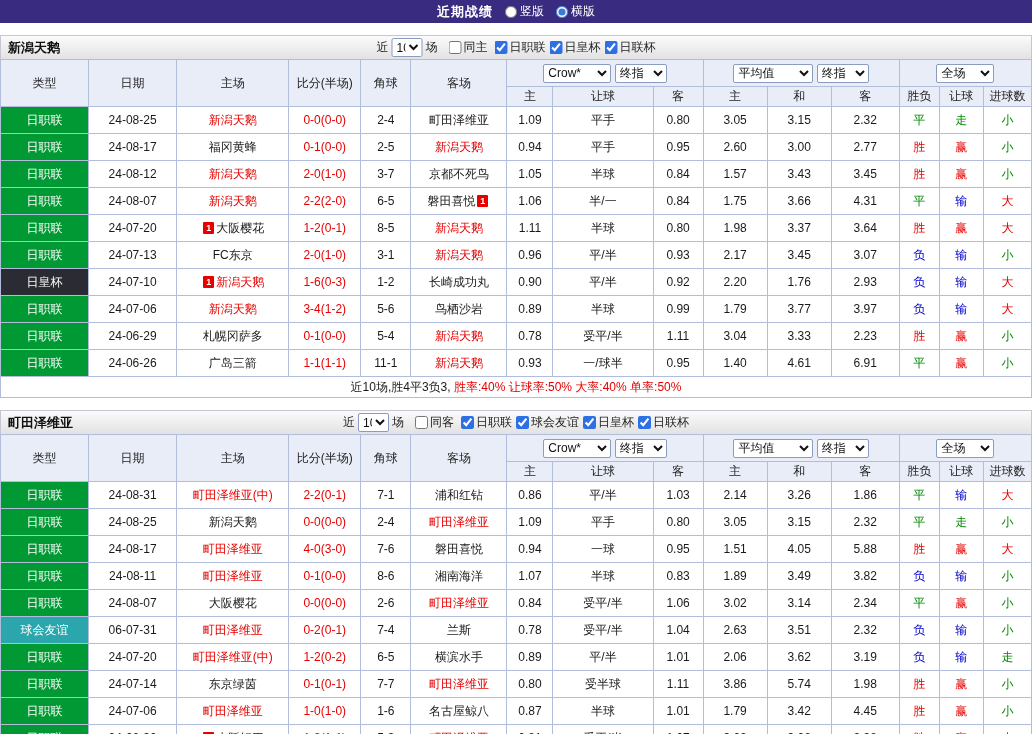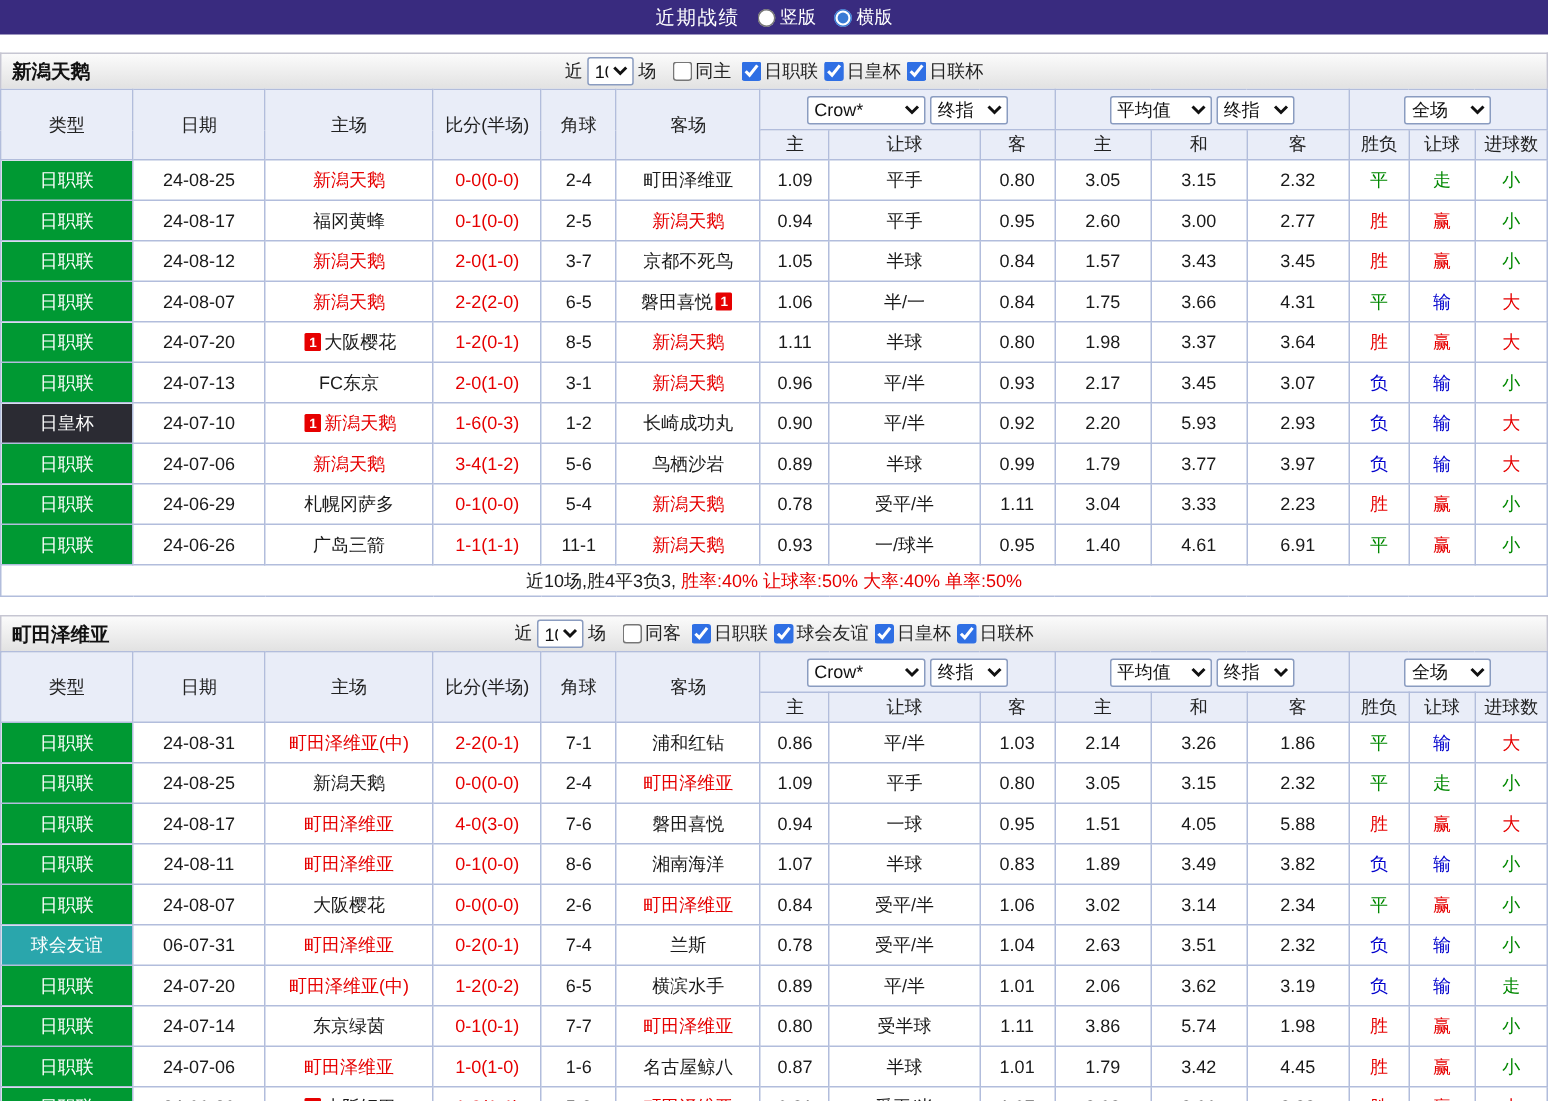--- a/index.html
+++ b/index.html
@@ -2,43 +2,43 @@
 <html><head>
 <meta charset="utf-8">
 <style>
   html,body{margin:0;padding:0}
   body{
     width:1032px;background:#fff;color:#1a1a1a;
     font-family:"Liberation Sans","DejaVu Sans",sans-serif;font-size:12px;
   }
   
   .topbar{height:23px;background:#392b7f;display:flex;align-items:center;justify-content:center;gap:12px;color:#fff}
-  .topbar .title{font-weight:normal;font-size:13px;letter-spacing:1px}
+  .topbar .title{font-weight:bold;font-size:13px;letter-spacing:1px}
   .radio-label{display:inline-flex;align-items:center;gap:3px;cursor:pointer;color:#fff}
   input[type="radio"]{width:12px;height:12px;accent-color:#3a7bd5;margin:0}
   input[type="checkbox"]{width:13px;height:13px;accent-color:#2f6fe4;margin:0 2px 0 0}
   
   .section{margin-top:12px}
   .section-head{position:relative;height:23px;background:linear-gradient(#fbfbfb,#e2e2e2);border:1px solid #c6c6d2;border-bottom:0;display:flex;align-items:center;padding:0 7px}
   .team-name{font-weight:bold;font-size:13px;color:#111}
   .filters{position:absolute;left:50%;transform:translateX(-50%);display:flex;align-items:center;gap:3px;white-space:nowrap;font-size:12px;color:#222}
   .chk{display:inline-flex;align-items:center;cursor:pointer;margin-left:4px}
   .chk.gap{margin-left:8px}
   
   table.stats{width:100%;border-collapse:collapse;table-layout:fixed;border:1px solid #b2bddc}
   .stats th,.stats td{border:1px solid #b2bddc;text-align:center;overflow:hidden;white-space:nowrap;padding:0 1px}
   .stats thead th{background:#e9edf8;font-weight:normal;color:#222}
   tr.h1 th{height:26px}
   tr.h2 th{height:19px}
   .stats tbody td{height:26px}
   select{font-family:inherit;font-size:12px;height:19px;border:1px solid #8a9cc0;background:#fff;padding:0;border-radius:2px;color:#111}
   .sel-count{width:31px}
-  .sel-company{width:79px}
+  .sel-company{width:68px}
   .sel-time{width:52px}
-  .sel-avg{width:68px}
+  .sel-avg{width:80px}
   .sel-full{width:58px}
   .lg-cell{color:#fff}
   .red{color:#e60000}
   .card{display:inline-block;width:11px;height:12px;background:#e60000;color:#fff;font-size:9px;line-height:12px;text-align:center;margin:0 2px;font-weight:bold;border-radius:1px;vertical-align:1px}
   .summary-cell{height:20px;text-align:center;white-space:pre;background:#fff}
   .summary-stats{color:#e60000}
 </style>
 </head>
 <body>
 
@@ -234,21 +234,21 @@
           <td class="lg-cell" style="background: rgb(43, 43, 51);">日皇杯</td>
           <td>24-07-10</td>
           <td><span class="card">1</span><span class="red">新潟天鹅</span></td>
           <td class="red">1-6(0-3)</td>
           <td>1-2</td>
           <td><span>长崎成功丸</span></td>
           <td>0.90</td>
           <td>平/半</td>
           <td>0.92</td>
           <td>2.20</td>
-          <td>5.93</td>
+          <td>1.76</td>
           <td>2.93</td>
           <td style="color: rgb(0, 0, 204);">负</td>
           <td style="color: rgb(0, 0, 204);">输</td>
           <td style="color: rgb(230, 0, 0);">大</td>
         </tr>
         <tr>
           <td class="lg-cell" style="background: rgb(0, 153, 51);">日职联</td>
           <td>24-07-06</td>
           <td><span class="red">新潟天鹅</span></td>
           <td class="red">3-4(1-2)</td>

